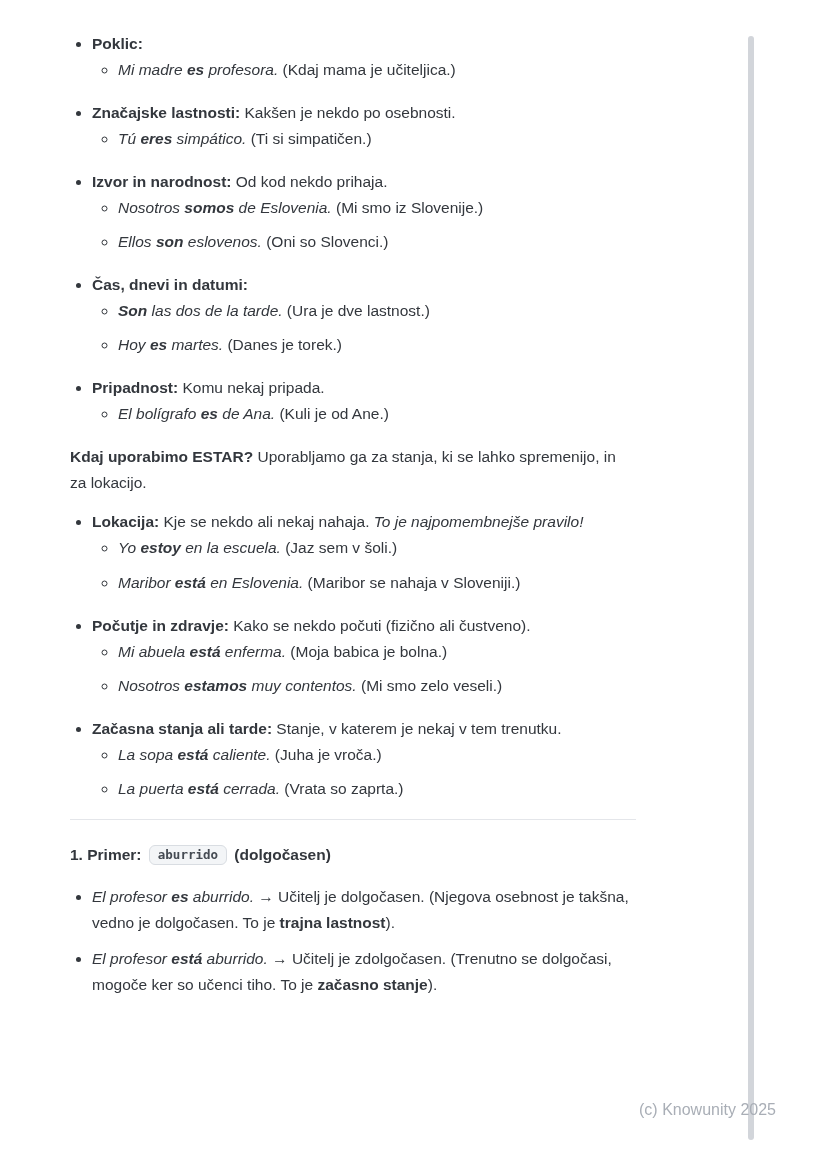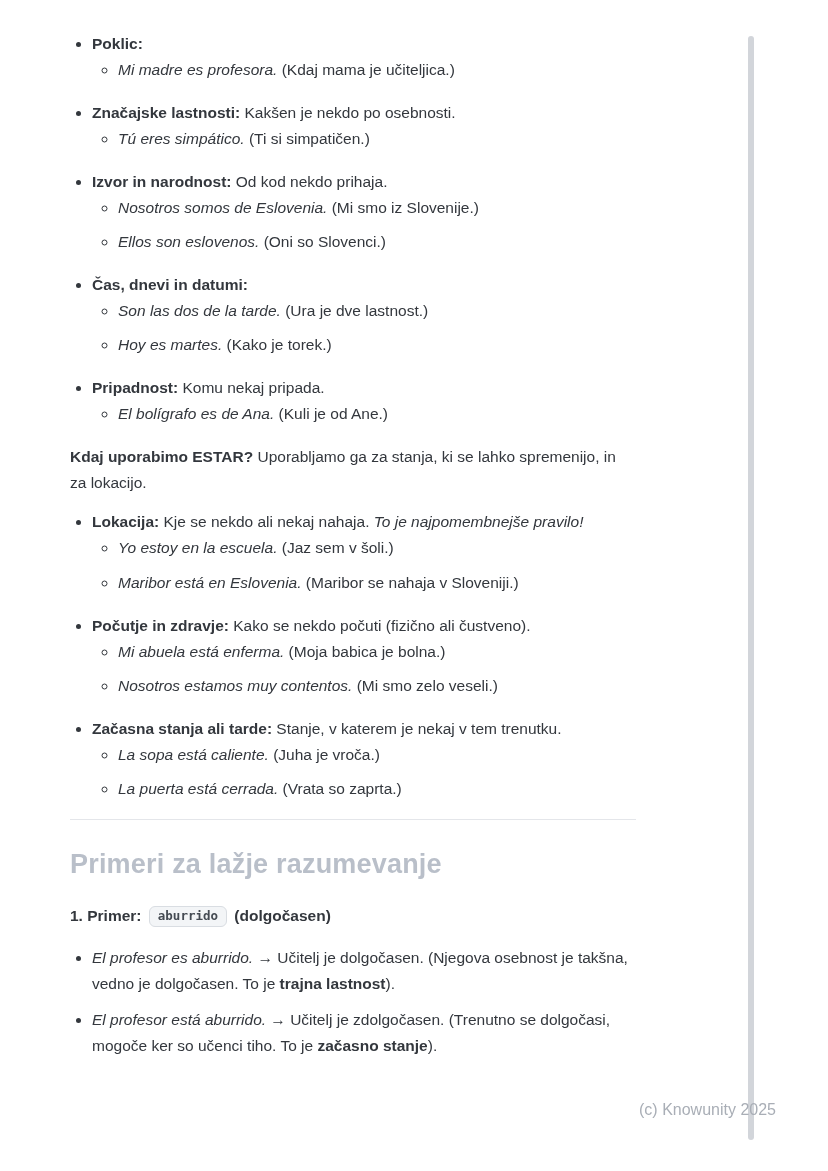--- a/index.html
+++ b/index.html
@@ -15,21 +15,21 @@
     font-size:15.5px;line-height:1.68;
   }
   ul.blist{margin:0 0 3px 0;padding-left:22px;list-style:disc;}
   ul.blist>li{margin-bottom:17px;}
   ul.blist.flat>li{margin-bottom:10px;}
   ul.sublist{margin:0;padding-left:26px;list-style:circle;}
   ul.sublist>li{margin:0;}
   ul.sublist>li + li{margin-top:8px;}
   .run-b{font-weight:bold;text-align:center;}
   .run-i{font-style:italic;}
-  .run-bi{font-weight:normal;font-style:italic;margin-top:32px;}
+  .run-bi{font-weight:bold;font-style:italic;margin-top:32px;}
   .run-c{
     font-family:"DejaVu Sans Mono","Liberation Mono",monospace;
     font-size:12.5px;font-weight:700;line-height:1;
     color:var(--code-text,#454b53);
     background:var(--code-bg,#f3f5f7);
     border:1px solid var(--code-border,#d9dde2);
     border-radius:6px;padding:3px 8px;margin:0 3px;
     white-space:nowrap;vertical-align:1px;
     display:inline-block;
   }
@@ -71,21 +71,21 @@
         <div><span class="run-b">Izvor in narodnost:</span><span> Od kod nekdo prihaja.</span></div>
         <ul class="sublist">
           <li><span class="run-i">Nosotros </span><span class="run-bi">somos</span><span class="run-i"> de Eslovenia.</span><span> (Mi smo iz Slovenije.)</span></li>
           <li><span class="run-i">Ellos </span><span class="run-bi">son</span><span class="run-i"> eslovenos.</span><span> (Oni so Slovenci.)</span></li>
         </ul>
       </li>
       <li>
         <div><span class="run-b">Čas, dnevi in datumi:</span></div>
         <ul class="sublist">
           <li><span class="run-bi">Son</span><span class="run-i"> las dos de la tarde.</span><span> (Ura je dve lastnost.)</span></li>
-          <li><span class="run-i">Hoy </span><span class="run-bi">es</span><span class="run-i"> martes.</span><span> (Kako je torek.)</span></li>
+          <li><span class="run-i">Hoy </span><span class="run-bi">es</span><span class="run-i"> martes.</span><span> (Danes je torek.)</span></li>
         </ul>
       </li>
       <li>
         <div><span class="run-b">Pripadnost:</span><span> Komu nekaj pripada.</span></div>
         <ul class="sublist">
           <li><span class="run-i">El bolígrafo </span><span class="run-bi">es</span><span class="run-i"> de Ana.</span><span> (Kuli je od Ane.)</span></li>
         </ul>
       </li>
     </ul>
     <p class="para"><span class="run-b">Kdaj uporabimo ESTAR?</span><span> Uporabljamo ga za stanja, ki se lahko spremenijo, in za lokacijo.</span></p>
@@ -106,21 +106,20 @@
       </li>
       <li>
         <div><span class="run-b">Začasna stanja ali tarde:</span><span> Stanje, v katerem je nekaj v tem trenutku.</span></div>
         <ul class="sublist">
           <li><span class="run-i">La sopa </span><span class="run-bi">está</span><span class="run-i"> caliente.</span><span> (Juha je vroča.)</span></li>
           <li><span class="run-i">La puerta </span><span class="run-bi">está</span><span class="run-i"> cerrada.</span><span> (Vrata so zaprta.)</span></li>
         </ul>
       </li>
     </ul>
     <hr class="rule">
-    <h2 class="section-heading">Primeri za lažje razumevanje</h2>
     <p class="para gap-lg"><span class="run-b">1. Primer: </span><span class="run-c">aburrido</span><span> </span><span class="run-b">(dolgočasen)</span></p>
     <ul class="blist flat">
       <li>
         <div><span class="run-i">El profesor </span><span class="run-bi">es</span><span class="run-i"> aburrido.</span><span> → Učitelj je dolgočasen. (Njegova osebnost je takšna, vedno je dolgočasen. To je </span><span class="run-b">trajna lastnost</span><span>).</span></div>
       </li>
       <li>
         <div><span class="run-i">El profesor </span><span class="run-bi">está</span><span class="run-i"> aburrido.</span><span> → Učitelj je zdolgočasen. (Trenutno se dolgočasi, mogoče ker so učenci tiho. To je </span><span class="run-b">začasno stanje</span><span>).</span></div>
       </li>
     </ul>
   </main>

